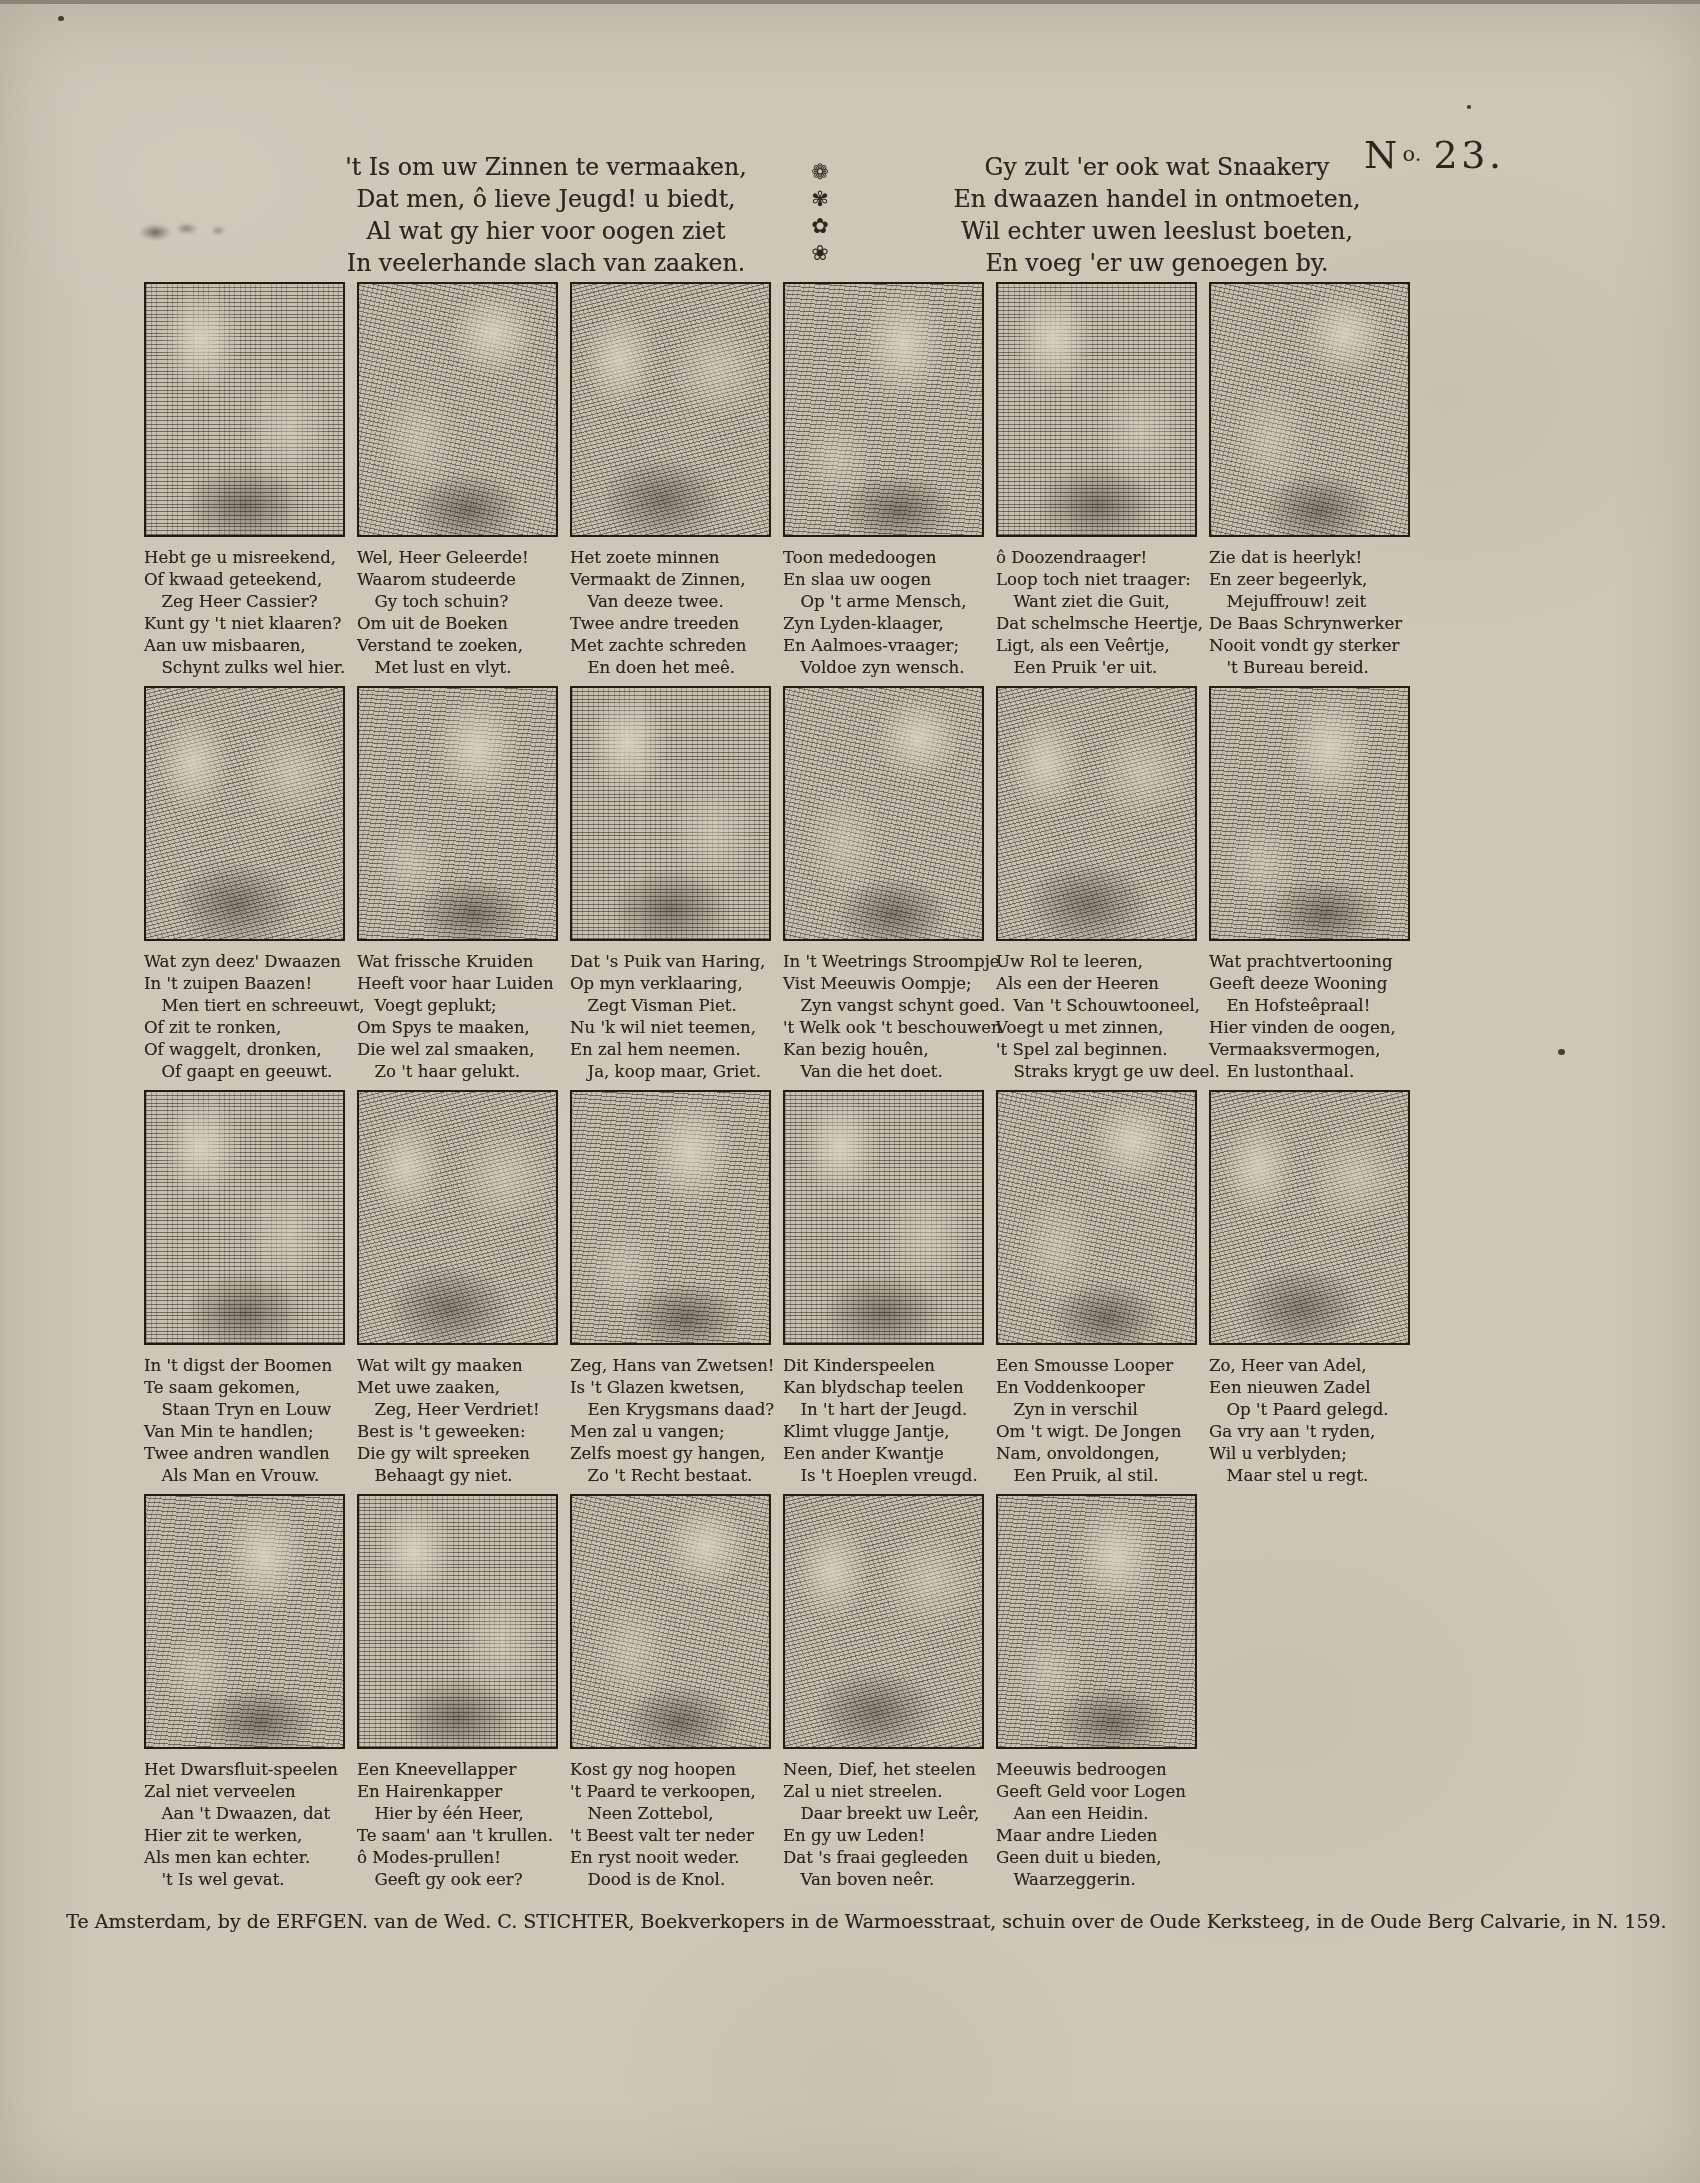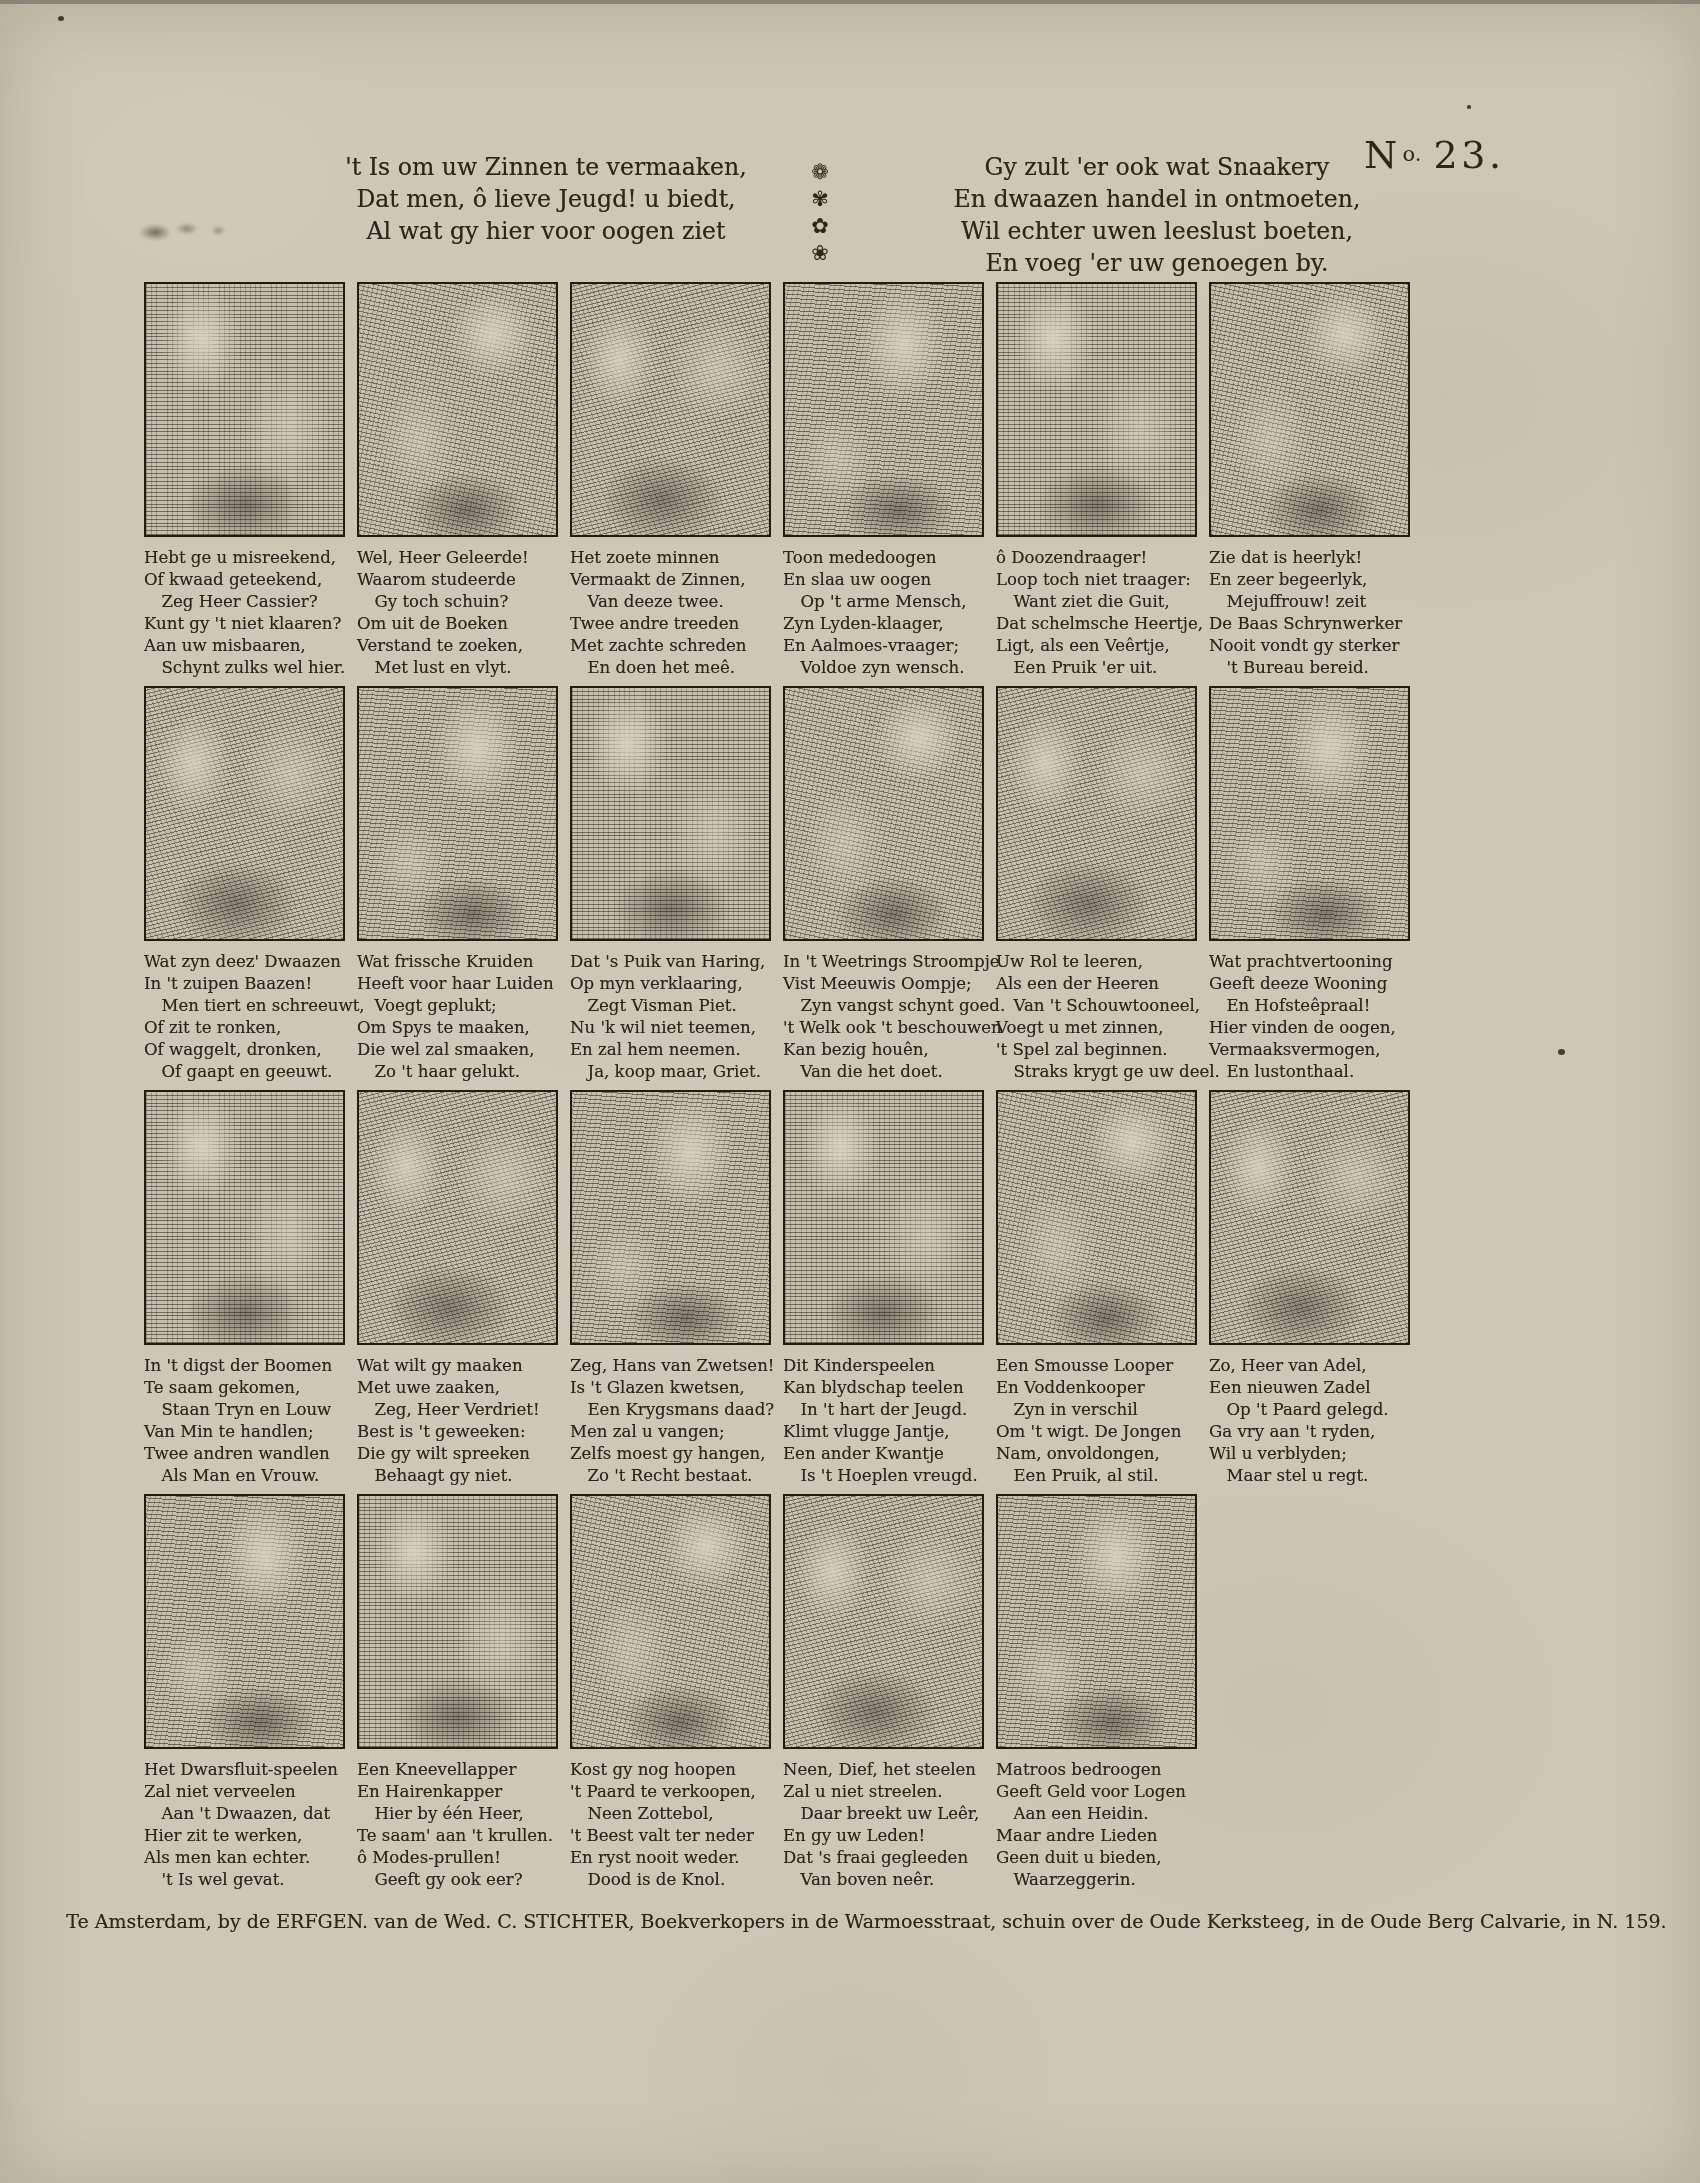--- a/index.html
+++ b/index.html
@@ -100,20 +100,21 @@
 
   <div class="ink-smudge"></div>
   <div class="speck s1"></div>
   <div class="speck s2"></div>
   <div class="speck s3"></div>
 
   <div class="verse verse-left">
     <span class="verse-line">'t Is om uw Zinnen te vermaaken,</span>
     <span class="verse-line">Dat men, ô lieve Jeugd! u biedt,</span>
     <span class="verse-line">Al wat gy hier voor oogen ziet</span>
+    <span class="verse-line">In veelerhande slach van zaaken.</span>
   </div>
 
   <div class="ornament">
     <span>❁</span>
     <span>✾</span>
     <span>✿</span>
     <span>❀</span>
   </div>
 
   <div class="verse verse-right">
@@ -364,21 +365,21 @@
           <div class="cap-line">Zal u niet streelen.</div>
           <div class="cap-line">Daar breekt uw Leêr,</div>
           <div class="cap-line">En gy uw Leden!</div>
           <div class="cap-line">Dat 's fraai gegleeden</div>
           <div class="cap-line">Van boven neêr.</div>
         </div>
       </div>
       <div class="cell">
         <div class="woodcut v3" aria-label="sailor paying a fortune-telling gypsy woman"></div>
         <div class="caption">
-          <div class="cap-line">Matroos bedroogen</div>
+          <div class="cap-line">Meeuwis bedroogen</div>
           <div class="cap-line">Geeft Geld voor Logen</div>
           <div class="cap-line">Aan een Heidin.</div>
           <div class="cap-line">Maar andre Lieden</div>
           <div class="cap-line">Geen duit u bieden,</div>
           <div class="cap-line">Waarzeggerin.</div>
         </div>
       </div>
     </div>
 
   <div class="imprint">Te Amsterdam, by de ERFGEN. van de Wed. C. STICHTER, Boekverkopers in de Warmoesstraat, schuin over de Oude Kerksteeg, in de Oude Berg Calvarie, in N. 159.</div>

